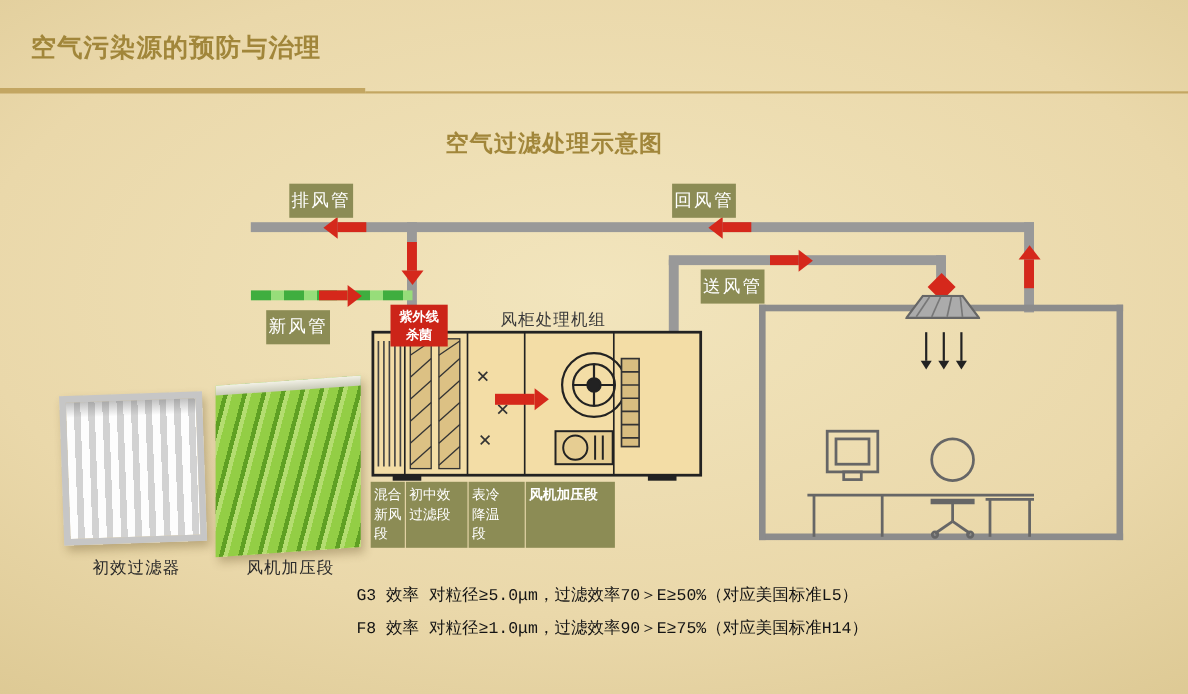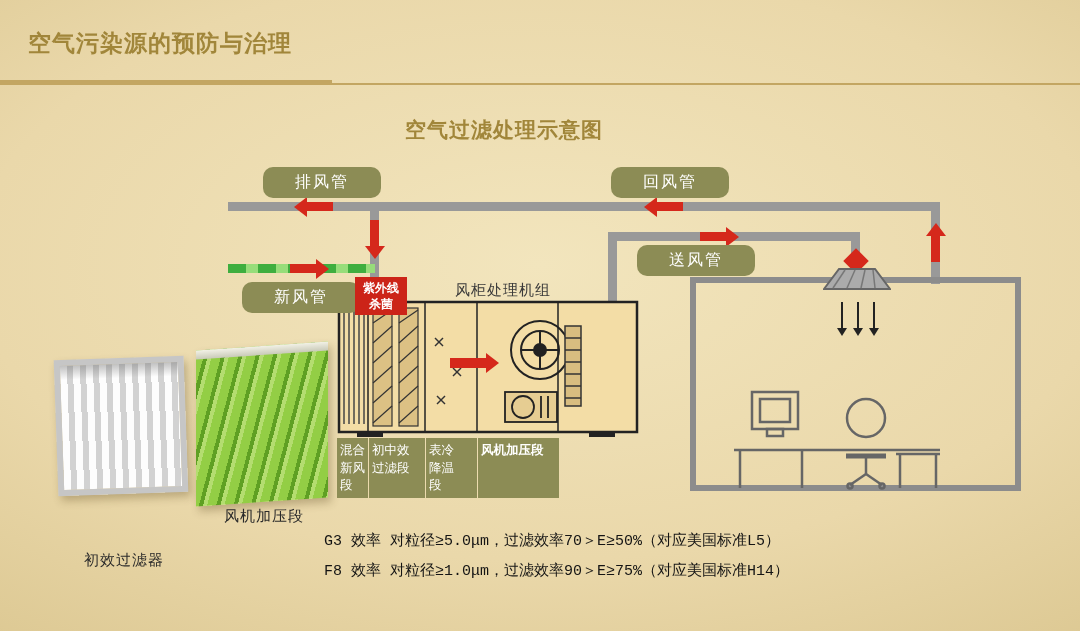--- a/index.html
+++ b/index.html
@@ -29,21 +29,21 @@
 
   
   .wall{position:absolute;background:#8c8c8c;}
   #wall-top{left:690px;top:277px;width:331px;height:6px;}
   #wall-right{left:1015px;top:277px;width:6px;height:214px;}
   #wall-bottom{left:690px;top:485px;width:331px;height:6px;}
   #wall-left{left:690px;top:277px;width:6px;height:214px;}
 
   
   .duct-label{position:absolute;background:#8c8c55;color:#fff;font-size:16px;
-    padding:5px 32px;letter-spacing:2px;z-index:6;border-radius:10px;}
+    padding:5px 2px;letter-spacing:2px;z-index:6;}
   #label-exhaust{left:263px;top:167px;}
   #label-return{left:611px;top:167px;}
   #label-fresh{left:242px;top:282px;}
   #label-supply{left:637px;top:245px;}
 
   
   .arrow{position:absolute;background:#d5281b;z-index:5;}
   .arrow::after{content:"";position:absolute;width:0;height:0;border:solid transparent;}
   .a-left::after{right:100%;top:50%;transform:translateY(-50%);border-width:10px 13px 10px 0;border-right-color:#d5281b;}
   .a-right::after{left:100%;top:50%;transform:translateY(-50%);border-width:10px 0 10px 13px;border-left-color:#d5281b;}
@@ -87,21 +87,21 @@
     box-shadow:3px 5px 9px rgba(80,60,20,.3);}
   #filter-primary::after{content:"";position:absolute;left:0;top:0;right:0;height:14px;
     background:linear-gradient(180deg,rgba(120,120,120,.45),rgba(120,120,120,0));}
   #filter-medium{position:absolute;left:196px;top:346px;width:132px;height:156px;
     transform:skewY(-4deg);
     background:repeating-linear-gradient(105deg,#93ce45 0 9px,#5fa023 9px 13px,#b4dd70 13px 17px);
     box-shadow:3px 5px 9px rgba(80,60,20,.3);}
   #filter-medium::before{content:"";position:absolute;left:0;top:0;right:0;height:9px;
     background:linear-gradient(180deg,#f2f1e6,#c9cab8);}
   .filter-caption{position:absolute;font-size:15px;color:#2a2a2a;letter-spacing:1px;}
-  #cap-primary{left:84px;top:507px;margin-top:44px;}
+  #cap-primary{left:84px;top:507px;}
   #cap-medium{left:224px;top:507px;}
 
   
   .note{position:absolute;left:324px;font-size:15px;color:#141414;font-family:Liberation Mono, monospace;}
   #note-0{top:531px;} #note-1{top:561px;}
 
   #furniture-svg{position:absolute;left:700px;top:388px;z-index:2;}
 </style>
 </head>
 <body>

